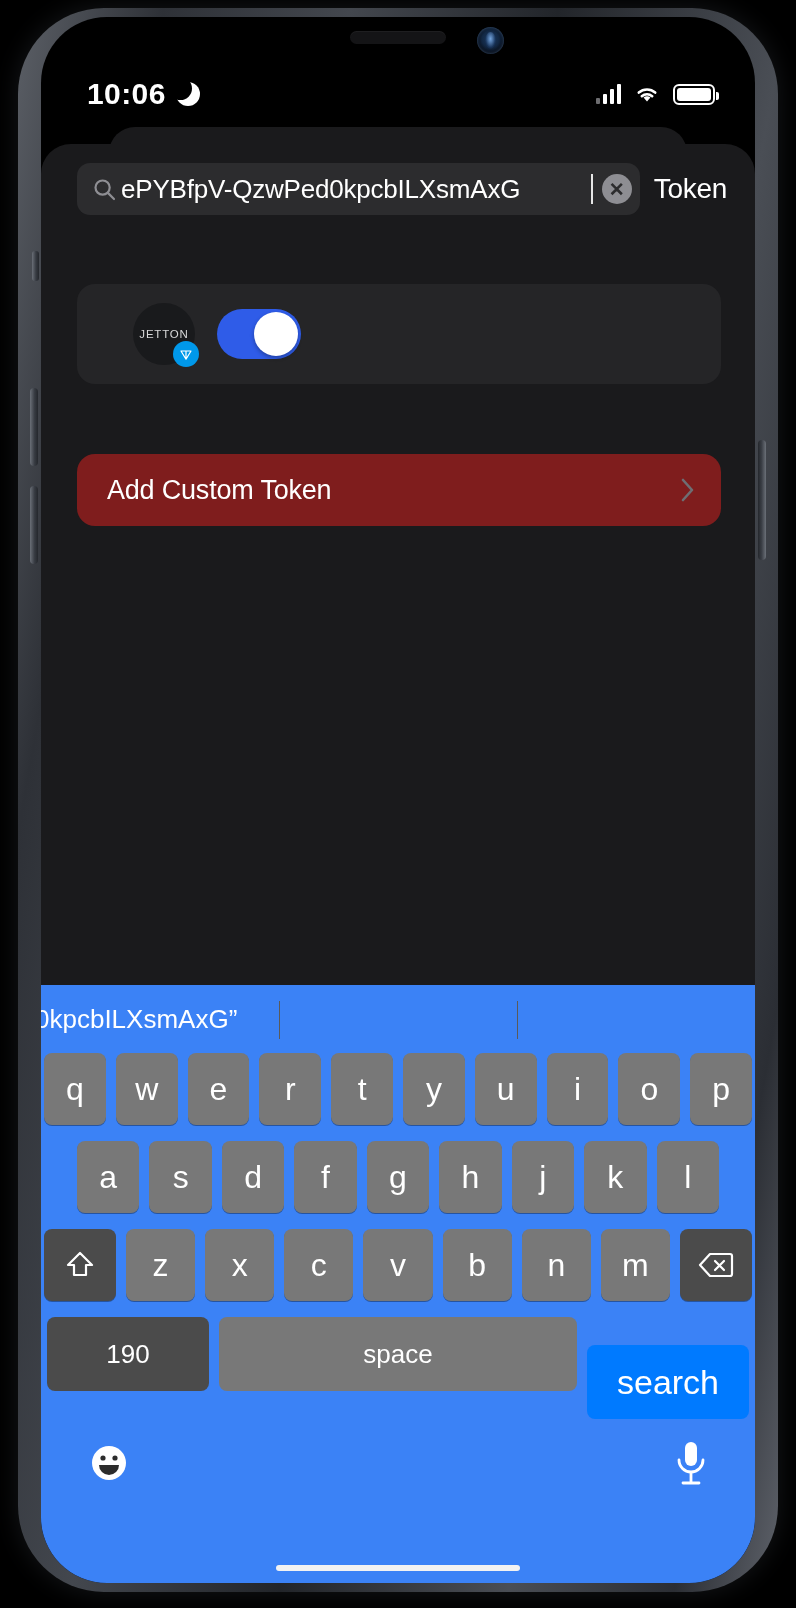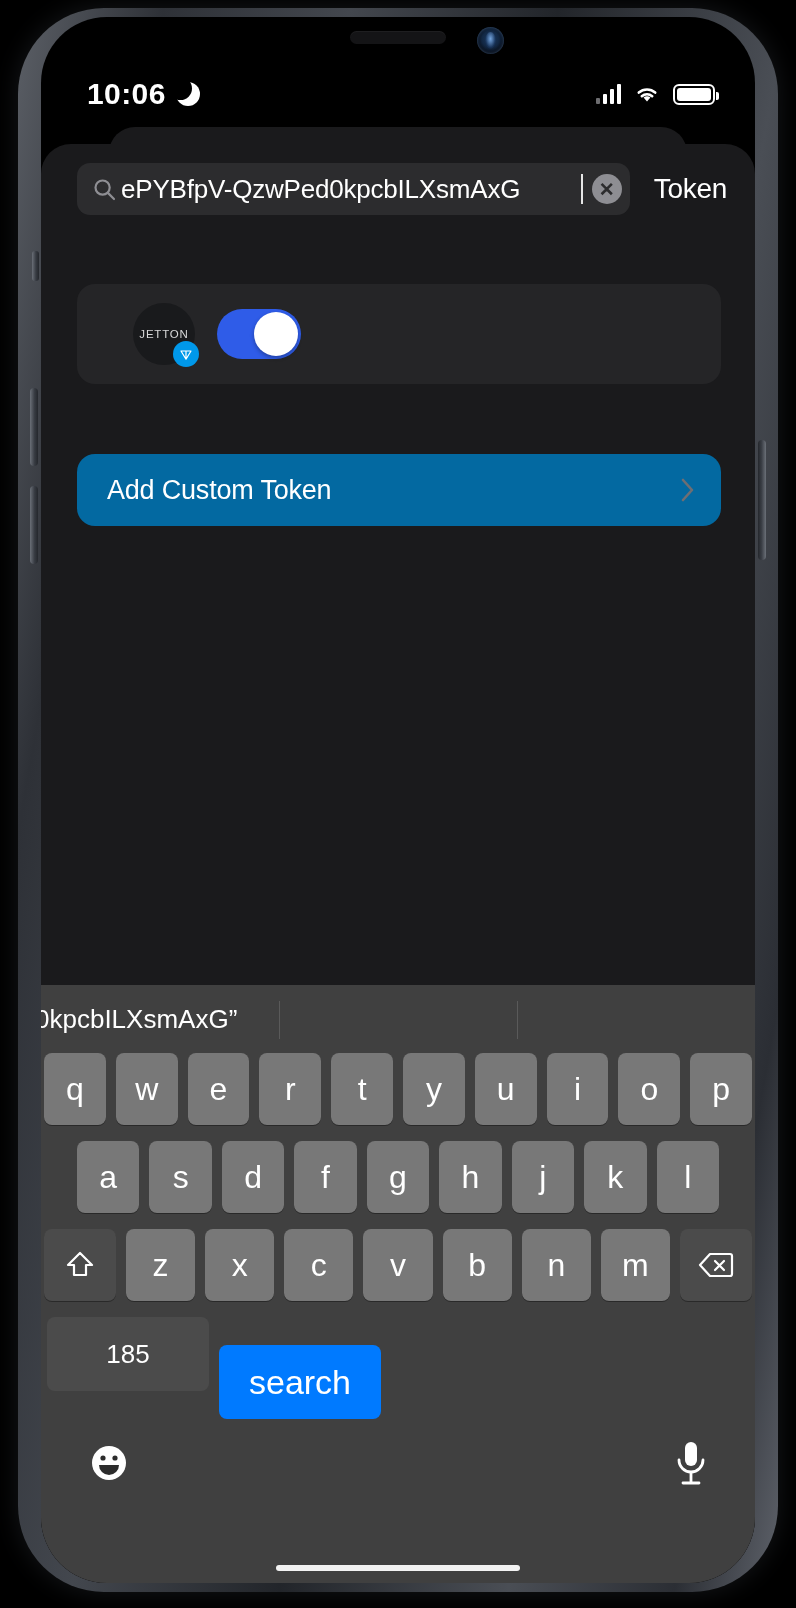--- a/index.html
+++ b/index.html
@@ -98,21 +98,21 @@
     background: #1a1a1c; border-radius: 26px 26px 0 0; z-index: 5;
   }
   .sheet {
     position: absolute; left: 0px; top: 127px; width: 714px; height: 1439px;
     background: #1a1a1c; border-radius: 30px 30px 0 0; z-index: 10;
     overflow: hidden;
   }
 
   
   .search-row {
-    display: flex; align-items: center; gap: 24px;
+    display: flex; align-items: center; gap: 14px;
     padding: 19px 24px 0 36px;
   }
   .search-field {
     flex: 1; height: 52px; background: #2c2c2e; border-radius: 13px;
     display: flex; align-items: center; padding: 0 8px 0 16px; gap: 9px;
     overflow: hidden;
   }
   .search-icon { width: 23px; height: 23px; flex: 0 0 auto; }
   .search-text {
     flex: 1; color: #fff; font-size: 26px; white-space: nowrap;
@@ -160,30 +160,30 @@
     position: relative; flex: 0 0 auto;
   }
   .toggle .knob {
     position: absolute; right: 3px; top: 3px; width: 44px; height: 44px;
     border-radius: 50%; background: #fff; box-shadow: 0 2px 4px rgba(0,0,0,.3);
   }
 
   
   .add-row {
     margin: 70px 34px 0 36px; height: 72px;
-    background: #0369a1; border-radius: 18px;
+    background: #7f1d1d; border-radius: 18px;
     display: flex; align-items: center; padding: 0 26px 0 30px;
   }
   .add-label { flex: 1; color: #fff; font-size: 27px; letter-spacing: -.2px; }
   .chev { width: 14px; height: 24px; }
 
   
   .keyboard {
     position: absolute; left: 0; bottom: 0; width: 714px; height: 598px;
-    background: #404040; z-index: 20;
+    background: #3b82f6; z-index: 20;
   }
   .predict-bar {
     height: 68px; display: flex; align-items: center; position: relative;
   }
   .predict-item {
     flex: 1; text-align: center; color: #fff; font-size: 26px;
     position: relative; overflow: hidden; white-space: nowrap;
   }
   .predict-item.first { text-align: left; padding-left: 0; }
   .predict-item.first span { position: relative; left: -6px; }
@@ -361,21 +361,22 @@
           <div class="key">m</div>
           <div class="key dark wide-mod">
             <svg width="36" height="28" viewBox="0 0 36 28">
               <path d="M12 3 H32 a2 2 0 0 1 2 2 V23 a2 2 0 0 1 -2 2 H12 L2 14 Z" stroke="#fff" stroke-width="2.2" fill="none" stroke-linejoin="round"></path>
               <path d="M17 10 L26 19 M26 10 L17 19" stroke="#fff" stroke-width="2.2" stroke-linecap="round"></path>
             </svg>
           </div>
         </div>
 
         <div class="row-space">
-          <div class="key-123">185</div>
+          <div class="key-123">190</div>
+          <div class="key-space">space</div>
           <div class="key-search">search</div>
         </div>
       </div>
 
       <div class="kb-bottom">
         <div>
           <svg width="48" height="48" viewBox="0 0 48 48">
             <circle cx="24" cy="24" r="17" fill="#fff"></circle>
             <circle cx="18" cy="19" r="2.6" fill="#2c2c2c"></circle>
             <circle cx="30" cy="19" r="2.6" fill="#2c2c2c"></circle>

